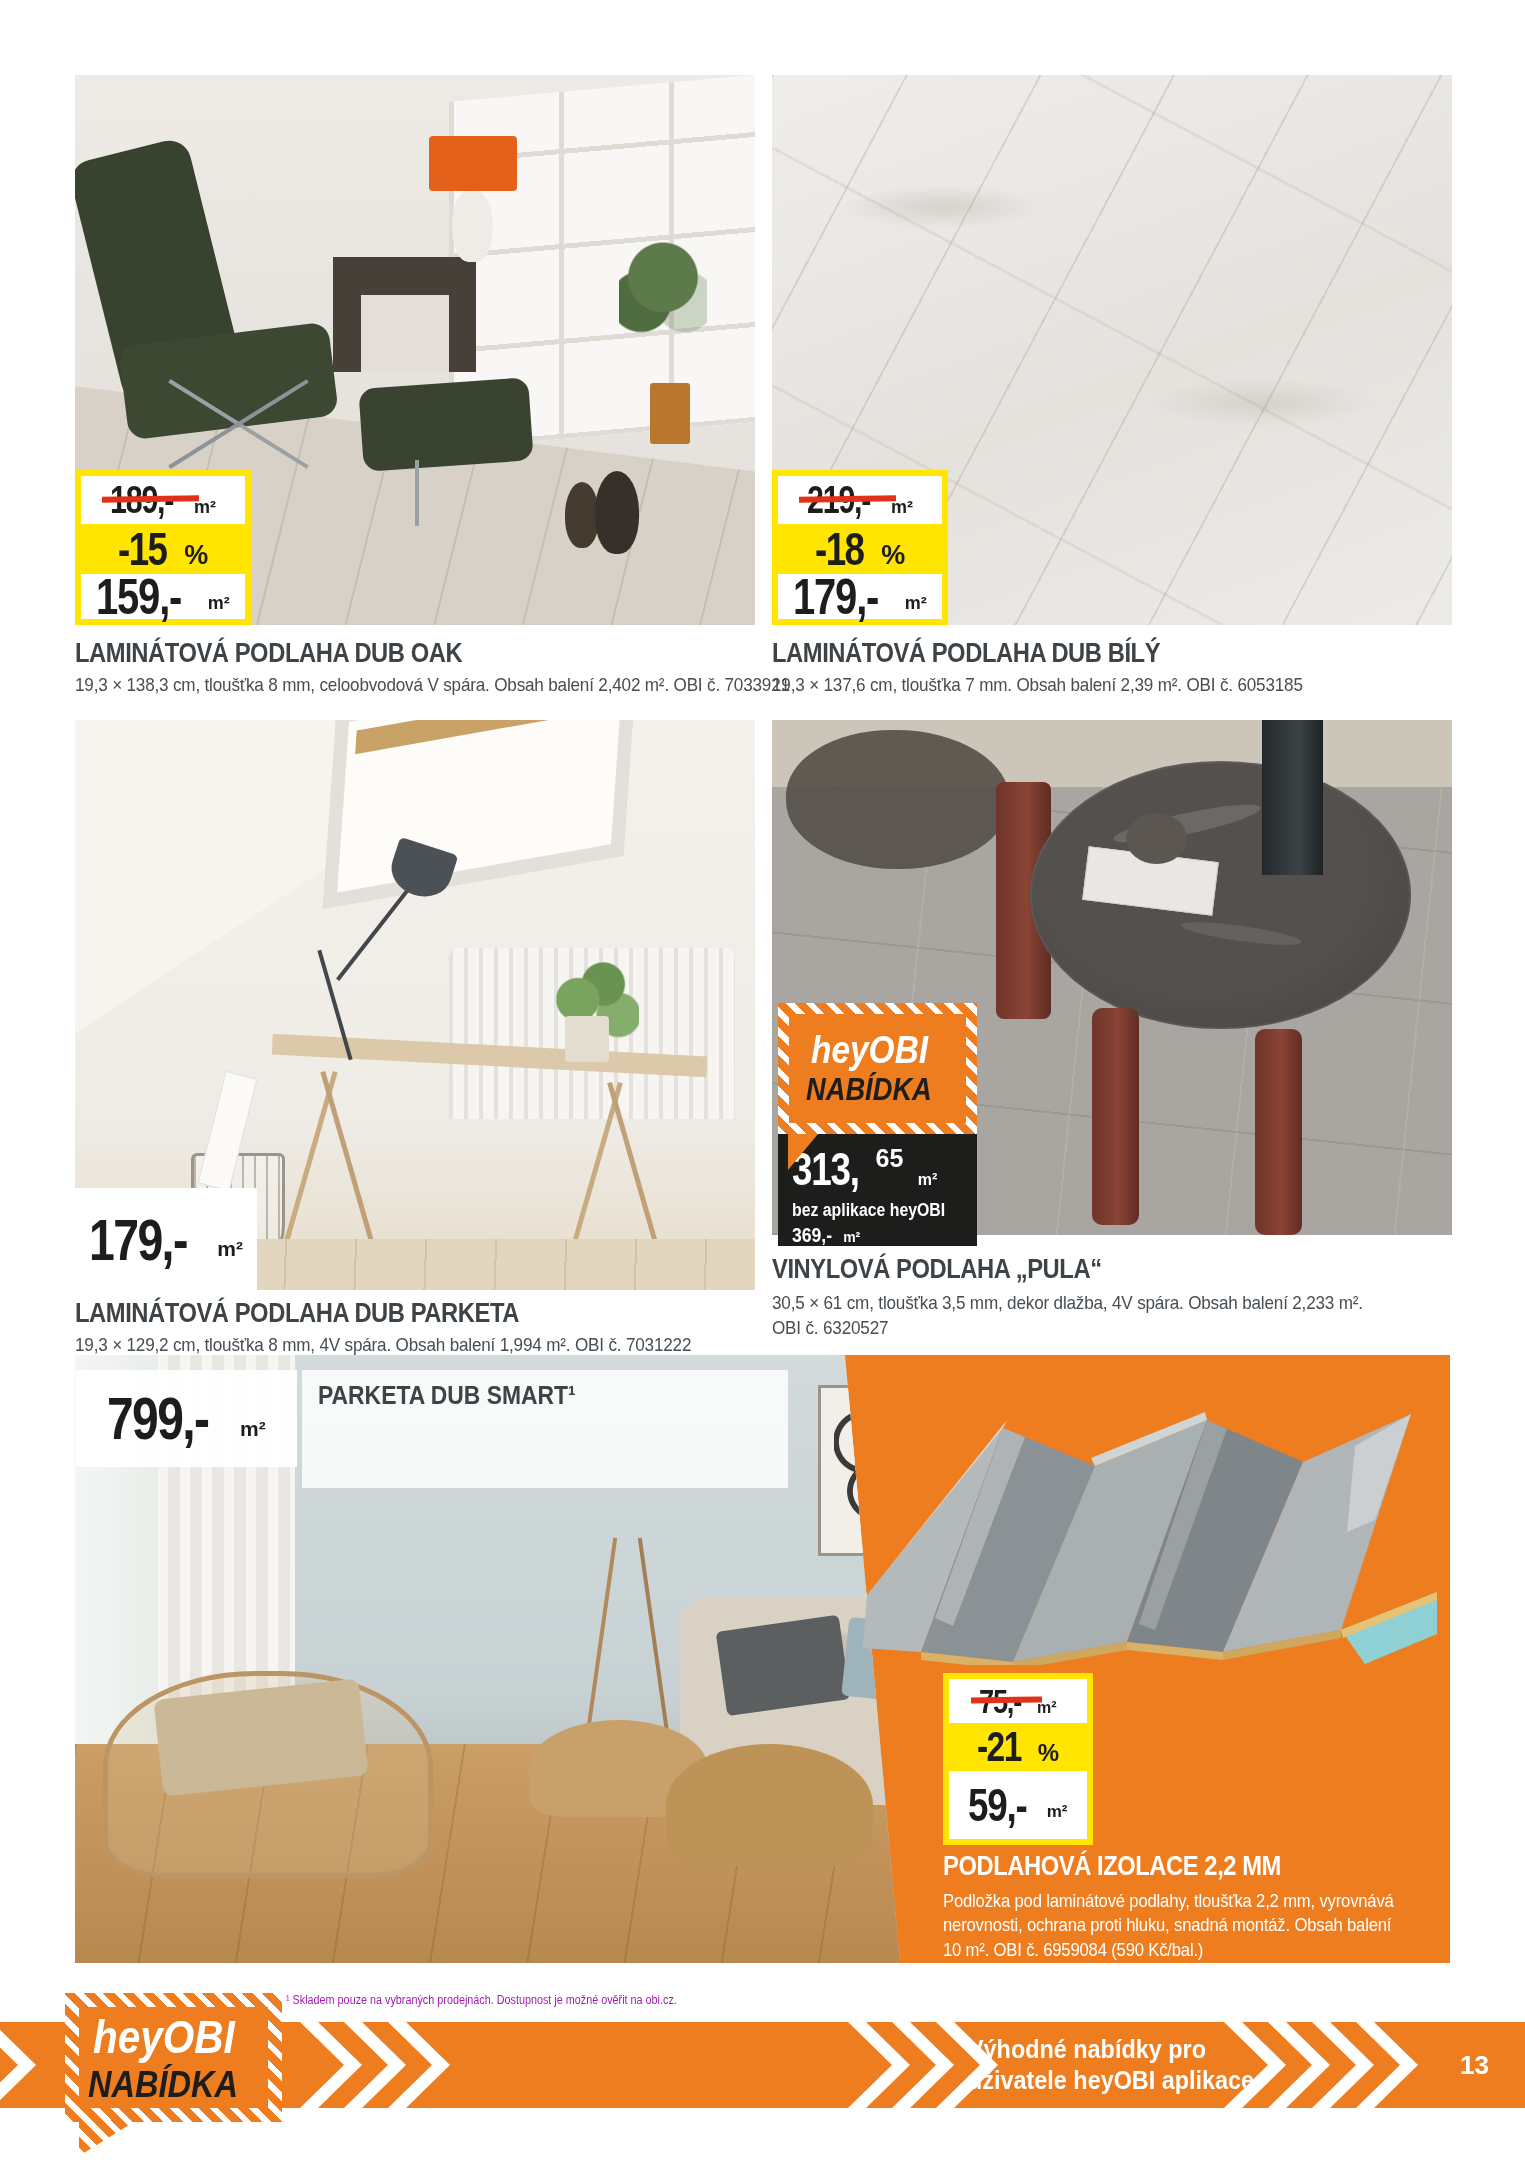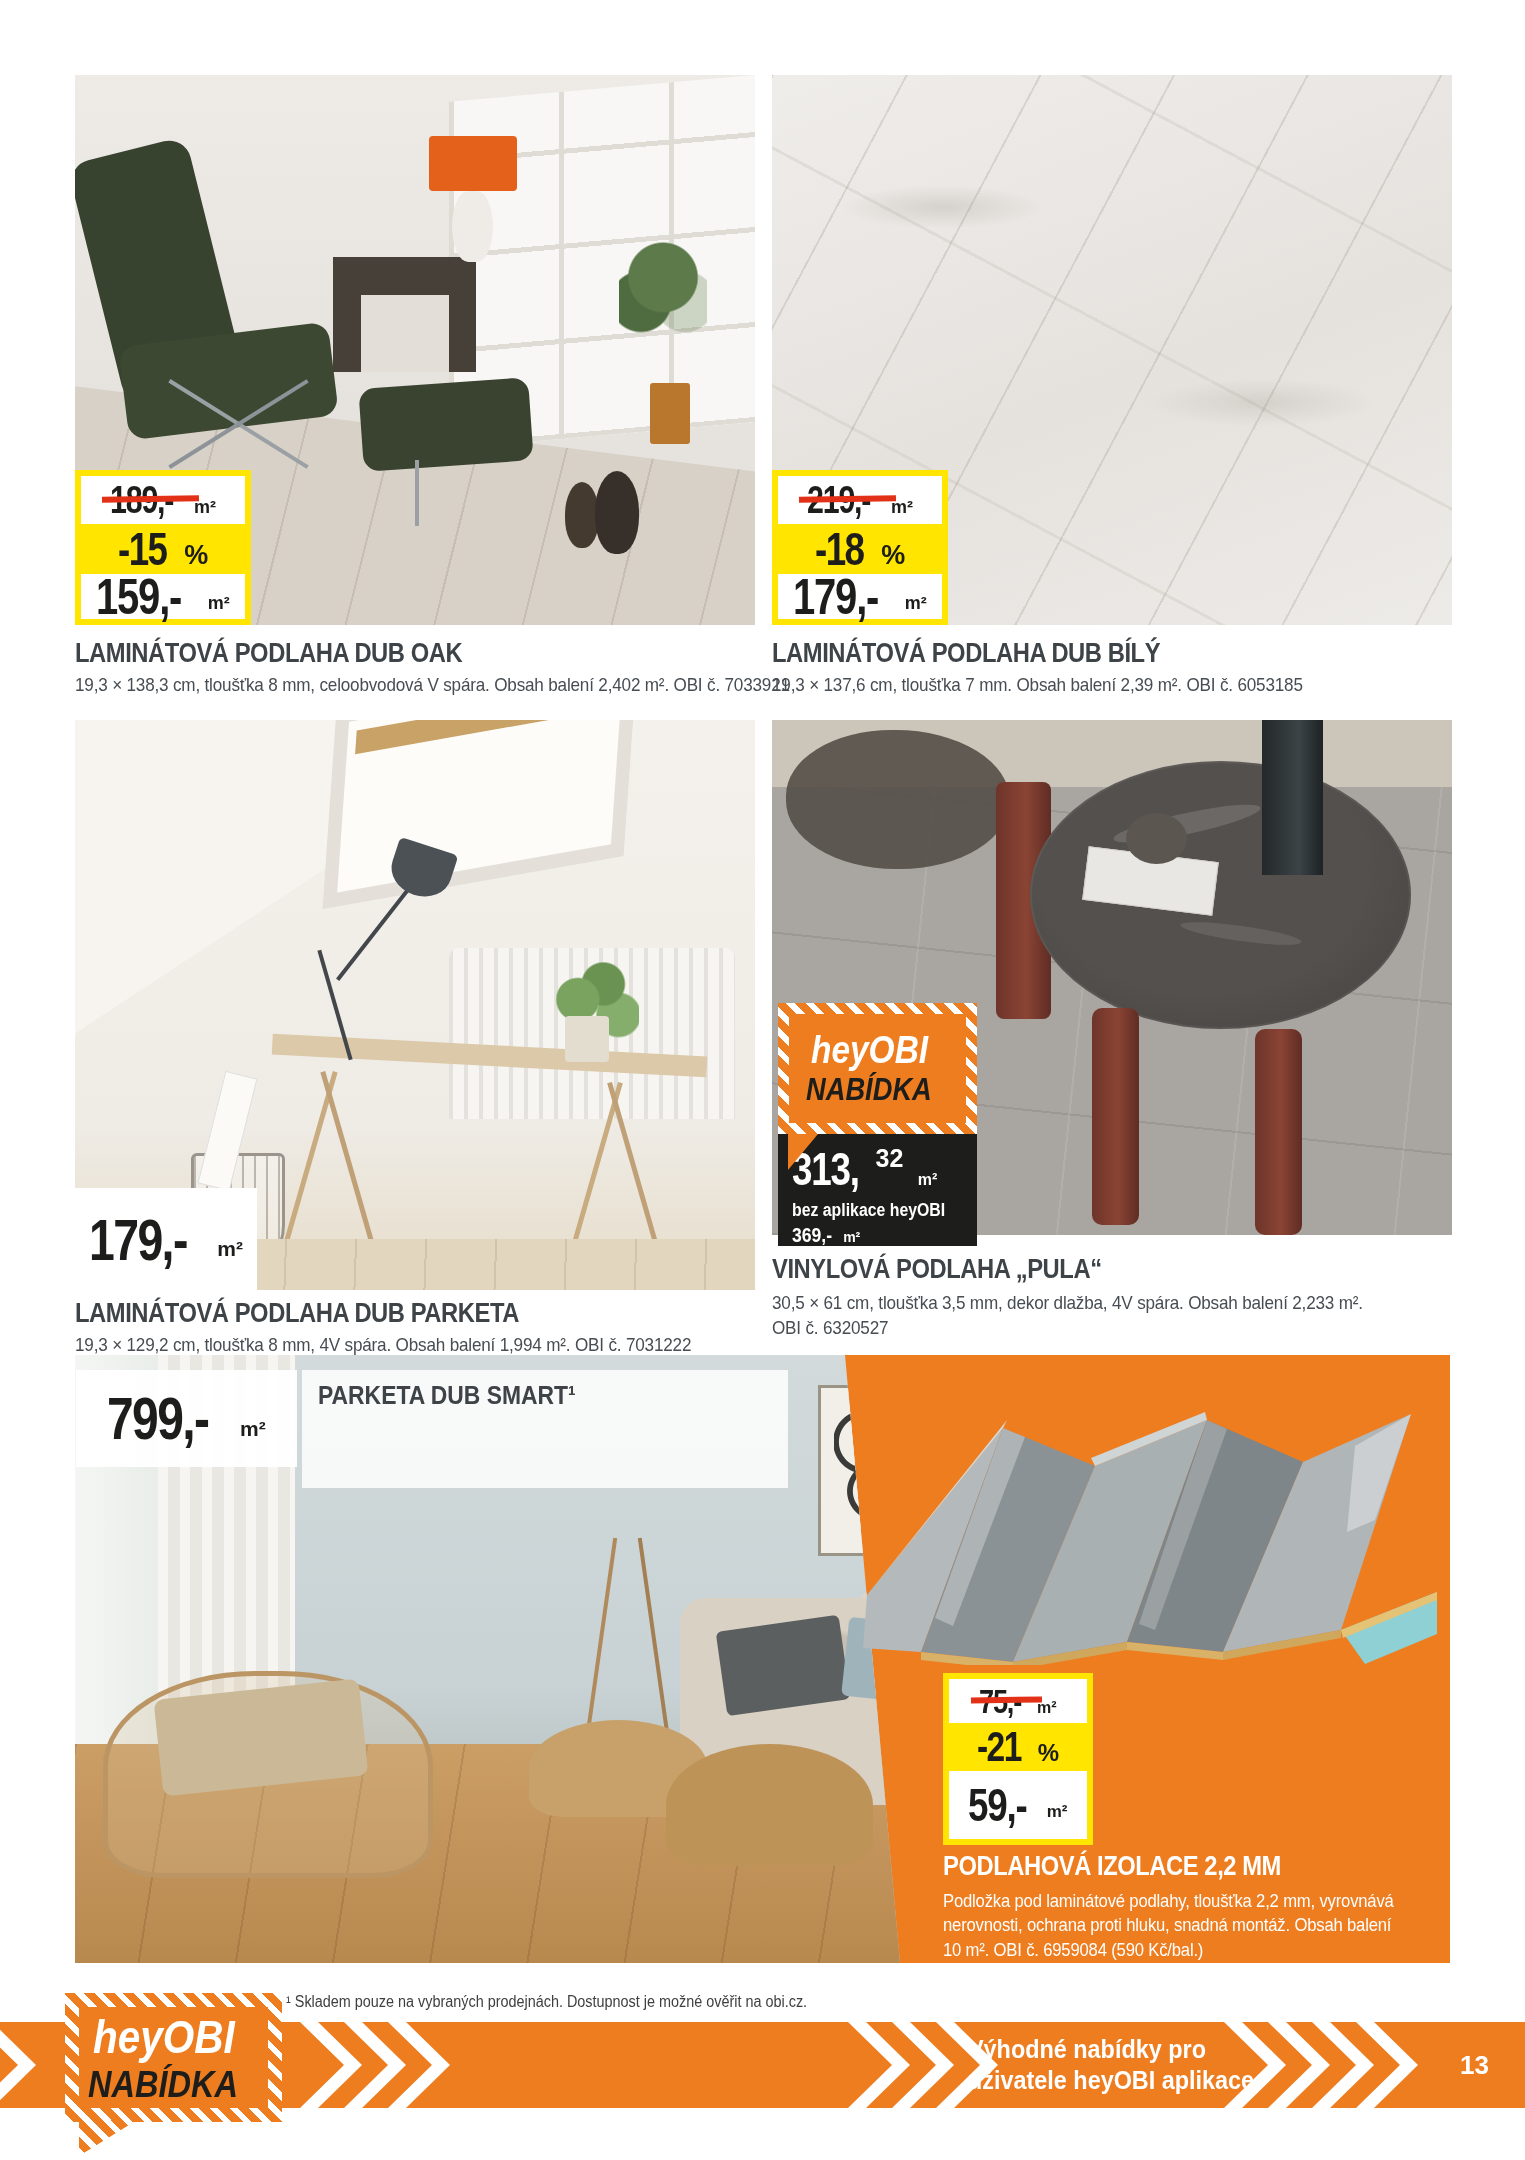--- a/index.html
+++ b/index.html
@@ -53,21 +53,21 @@
   .bubble{position:absolute;left:65px;top:1993px;width:217px;height:129px;z-index:3}
   .bubble .hey-inner{inset:14px}
   .tail{position:absolute;left:79px;top:2120px;width:58px;height:36px;z-index:3;
         clip-path:polygon(0 0,100% 0,0 100%)}
   .app-label{position:absolute;left:452px;top:2022px;height:86px;line-height:86px;
              font-size:58px;font-style:italic;font-weight:800;color:#fff;letter-spacing:-1px;z-index:2}
   .benefit{position:absolute;left:968px;top:2022px;height:86px;display:flex;align-items:center;z-index:2}
   .benefit span{font-size:26px;font-weight:800;color:#fff;line-height:1.2}
   .pageno{position:absolute;left:1460px;top:2022px;height:86px;line-height:86px;
           font-size:26px;font-weight:800;color:#fff;z-index:2}
-  .footnote{position:absolute;left:286px;top:1993px;font-size:16px;color:#404040}
+  .footnote{position:absolute;left:286px;top:1993px;font-size:12px;color:#a21caf}
   
   .d{position:absolute}
 </style>
 </head>
 <body>
 
 <div class="page">
 
   <div class="photo" style="left:75px;top:75px;width:680px;height:550px">
     <div class="d" style="inset:0;background:linear-gradient(180deg,#eeebe7 0%,#e6e2dd 60%)"></div>
@@ -185,21 +185,21 @@
   </div>
 
   <div class="stripes" style="position:absolute;left:778px;top:1003px;width:199px;height:131px">
     <div class="hey-inner">
       <span class="hb1 c88" style="font-size:38px">heyOBI</span>
       <span class="hb2 c88" style="font-size:31px">NABÍDKA</span>
     </div>
   </div>
   <div class="heyprice" style="left:778px;top:1134px;width:199px;height:112px">
     <div>
-      <span class="hp-main c80">313,</span><span class="hp-sup">32</span>
+      <span class="hp-main c80">313,</span><span class="hp-sup">65</span>
       <span class="hp-unit">m²</span>
     </div>
     <div class="hp-note"><span class="c88">bez aplikace heyOBI</span></div>
     <div class="hp-alt"><span class="c88">369,-</span>
       <span class="hp-alt-u">m²</span></div>
   </div>
   <div class="d" style="left:788px;top:1134px;width:30px;height:36px;background:#ee7d1f;clip-path:polygon(0 0,100% 0,0 100%)"></div>
   <div class="ptitle" style="left:772px;top:1254px"><span class="c88">VINYLOVÁ PODLAHA „PULA“</span></div>
   <div class="pdesc" style="left:772px;top:1290px"><span class="c92">30,5 × 61 cm, tloušťka 3,5 mm, dekor dlažba, 4V spára. Obsah balení 2,233 m².
 OBI č. 6320527</span></div>

